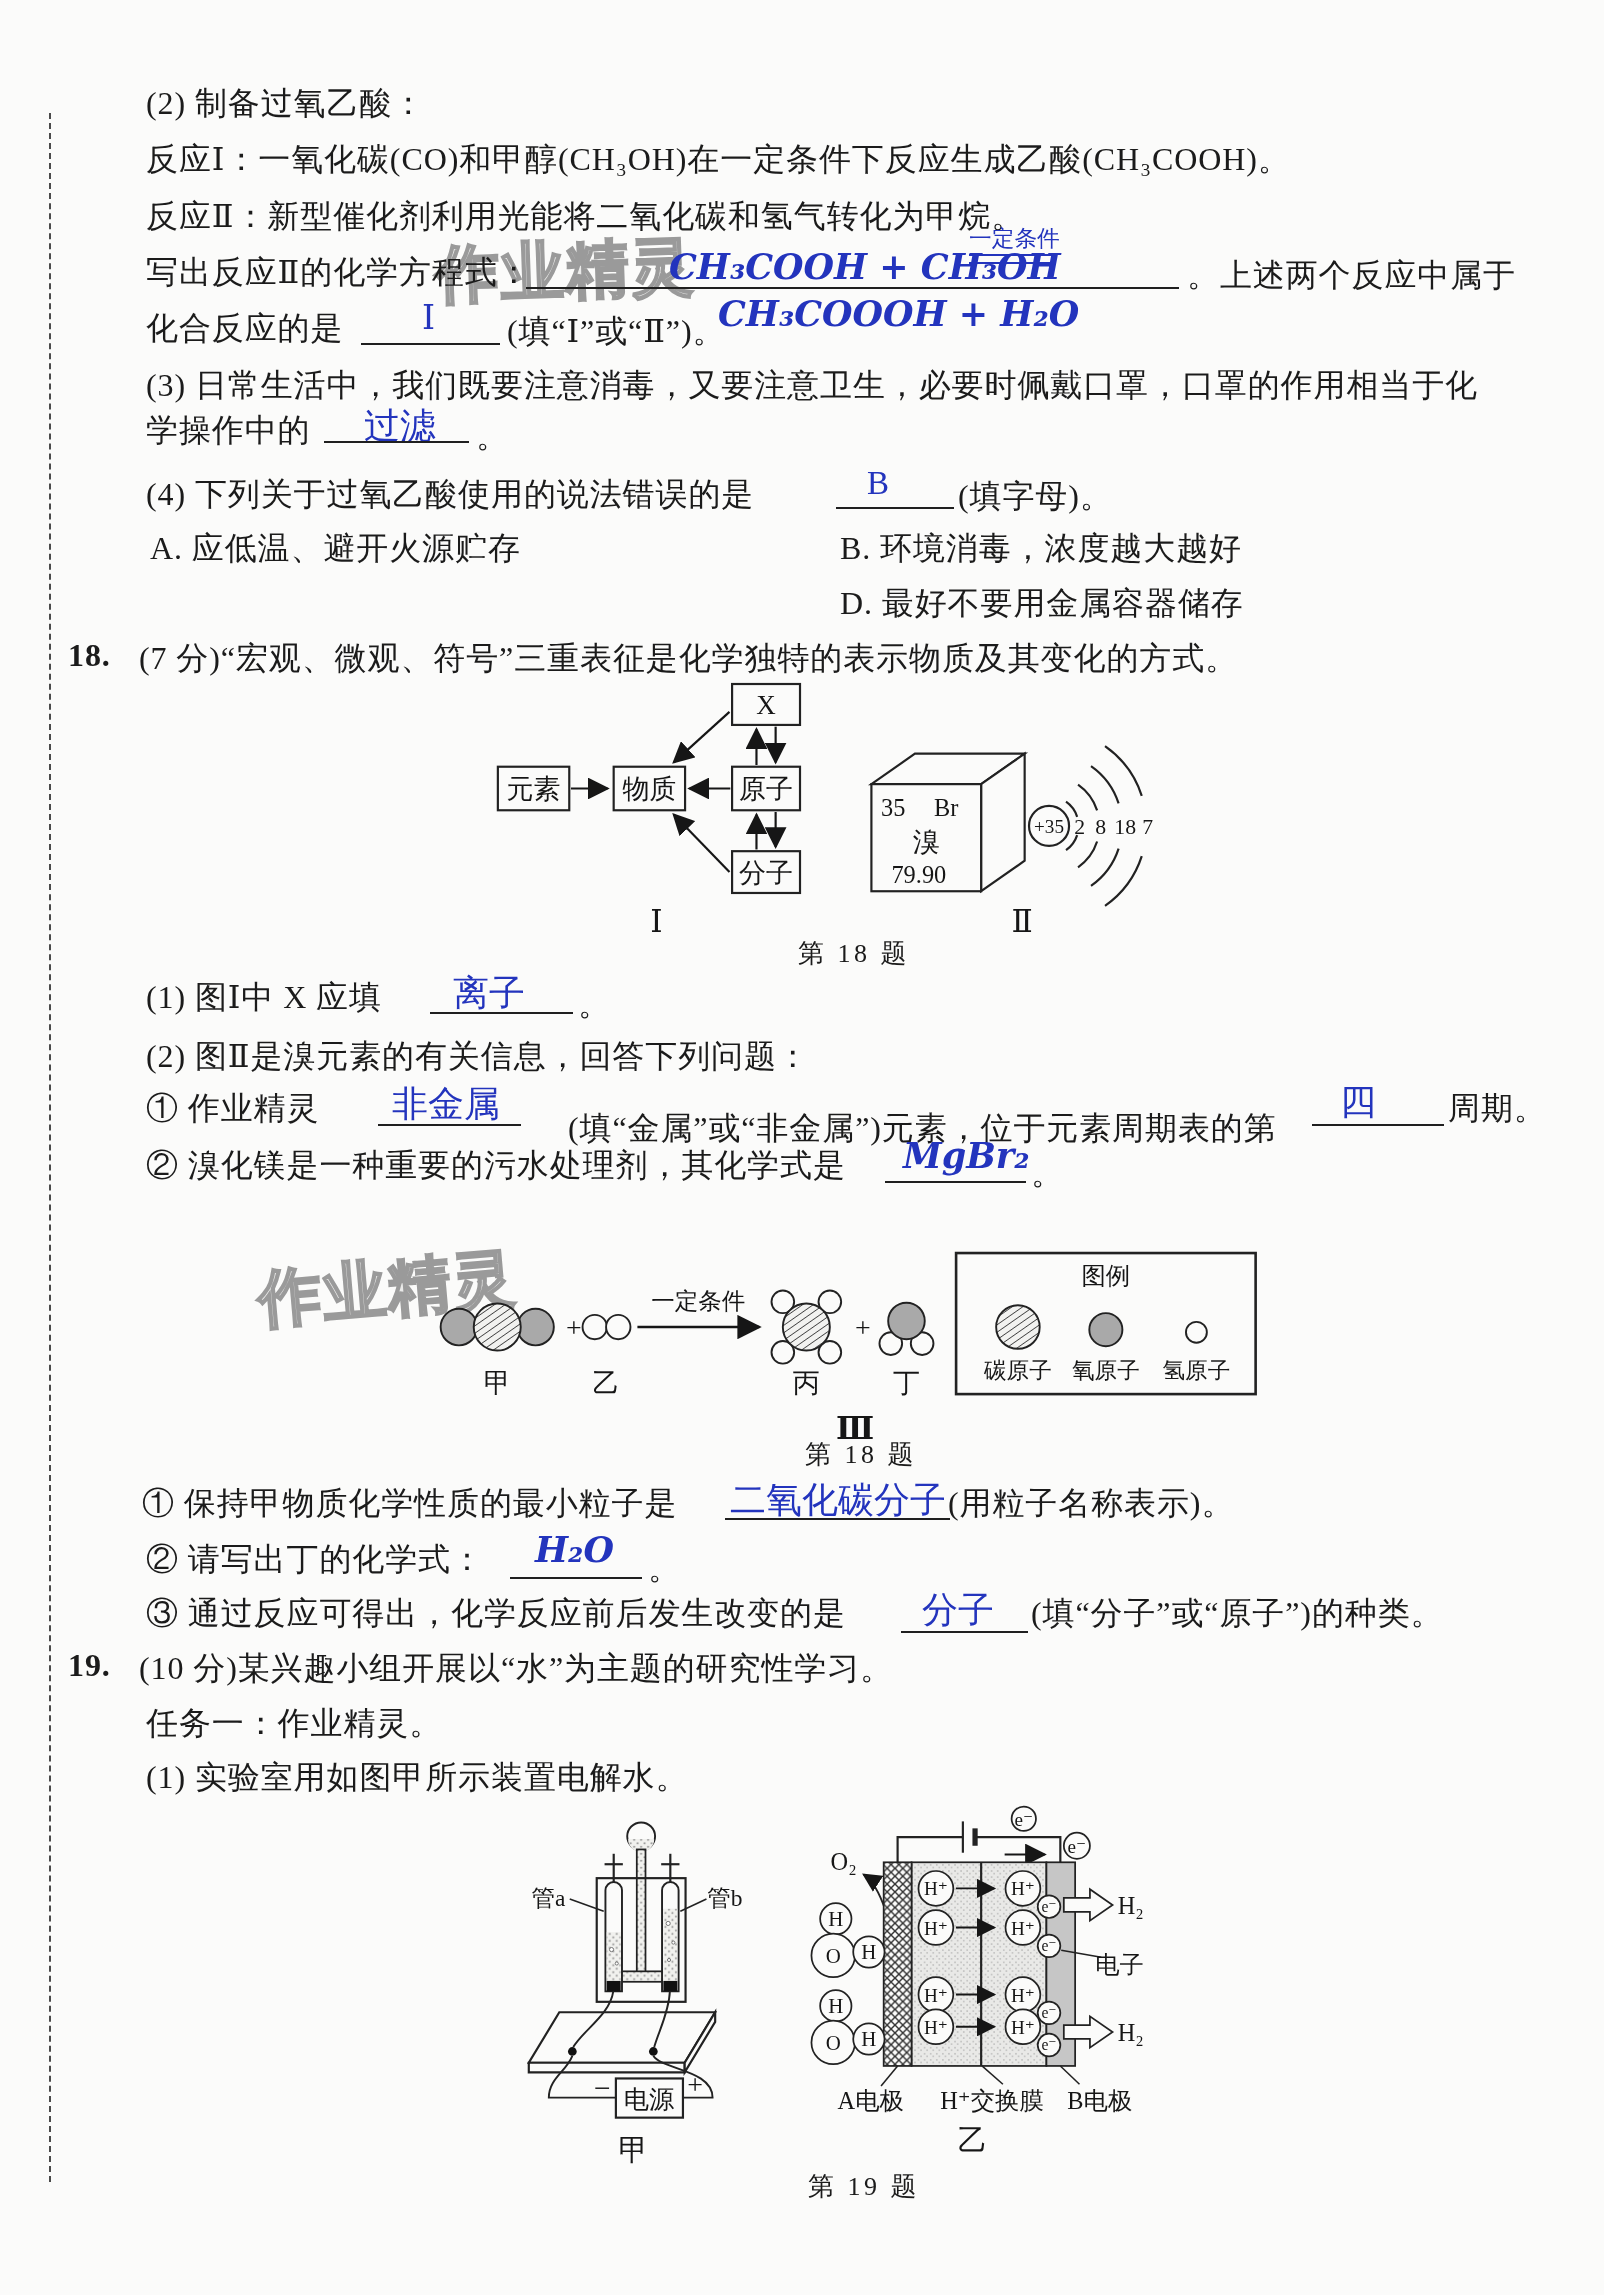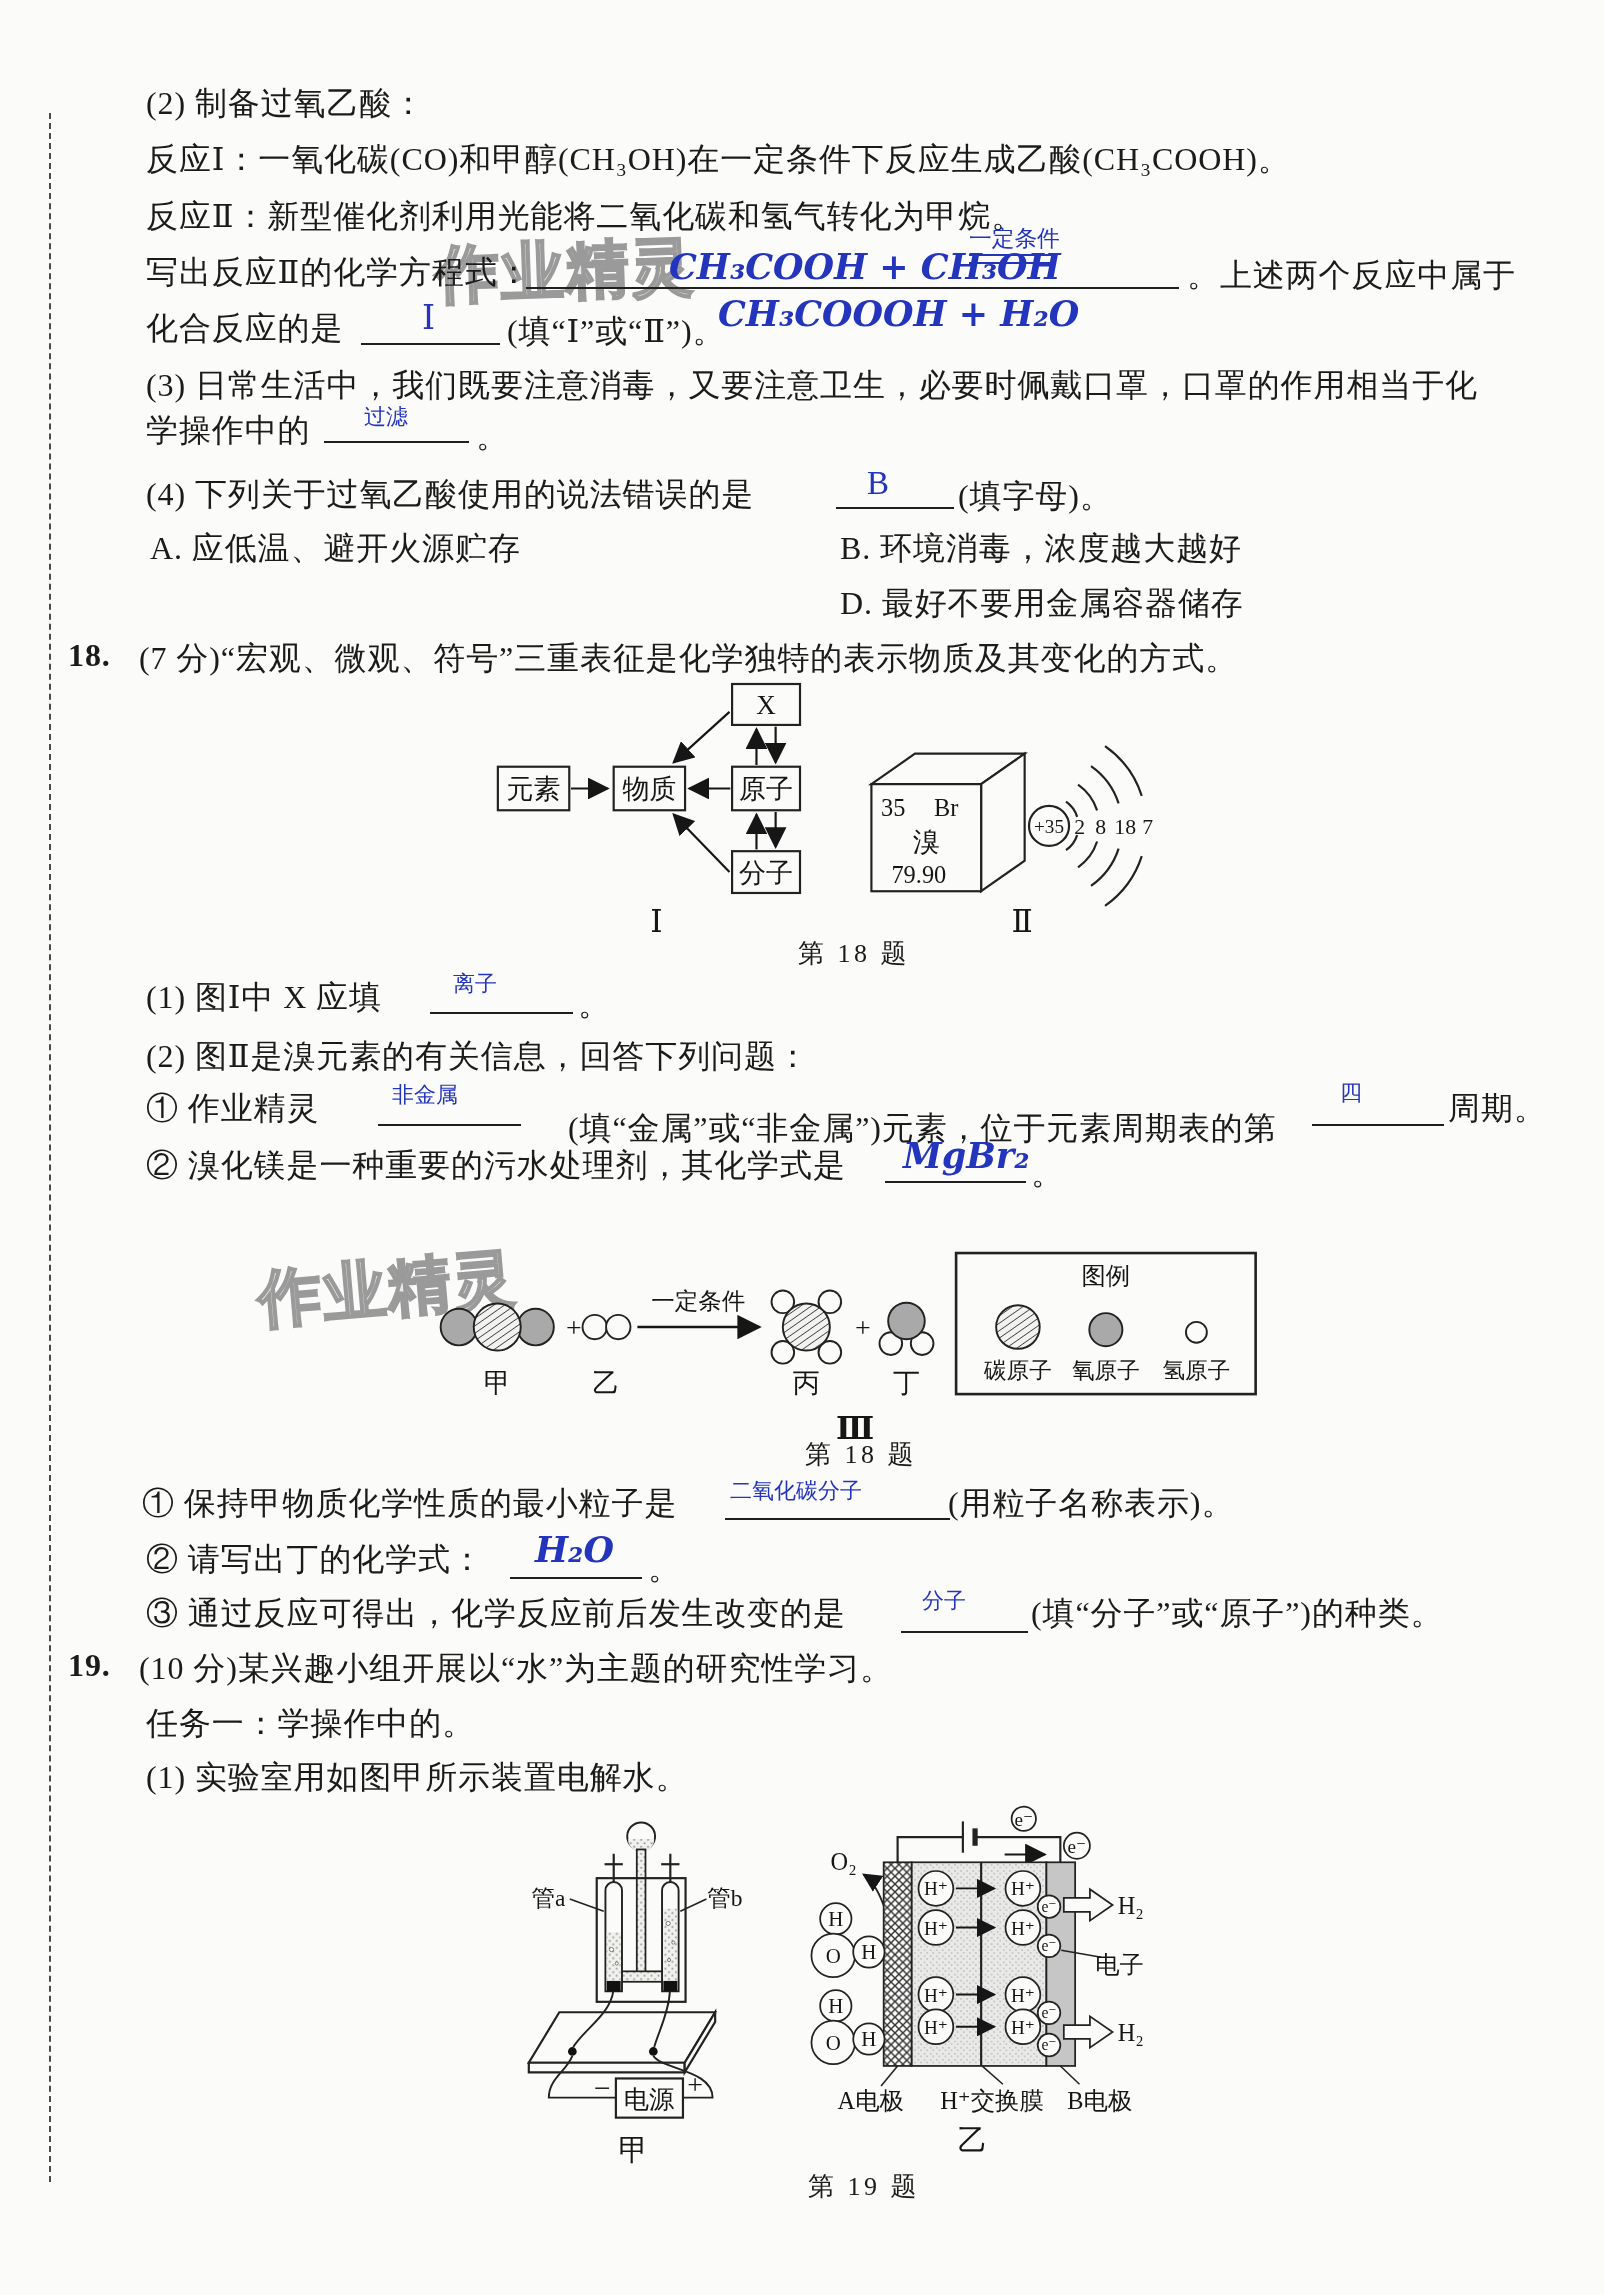--- a/index.html
+++ b/index.html
@@ -1,20 +1,20 @@
 <!DOCTYPE html>
 <html style="font-size:14px"><head>
 <meta charset="utf-8">
 <style>
   html,body{margin:0;padding:0;background:#e8e8e8;}
   .page{position:relative;width:1605px;height:2295px;background:#fbfbfa;overflow:hidden;
         font-family:"Liberation Serif","DejaVu Serif",serif;color:#1b1b1b;}
   .t{position:absolute;white-space:nowrap;font-size:32px;letter-spacing:0.9px;color:#1b1b1b;}
   .num{font-weight:bold;}
-  .ans{position:absolute;white-space:nowrap;color:#2334bd;font-size:22px;}
+  .ans{position:absolute;white-space:nowrap;color:#2334bd;font-size:36px;}
   .ansf{font-family:"DejaVu Serif",serif;font-style:italic;font-weight:600;font-size:35px;}
   .cond{position:absolute;white-space:nowrap;color:#2334bd;font-size:22.7px;}
   .u{position:absolute;border-bottom:2.6px solid #1f1f1f;height:0;}
   .dbl{position:absolute;width:84px;height:6.1px;border-top:2.6px solid #2334bd;border-bottom:2.6px solid #2334bd;}
   .cap{position:absolute;white-space:nowrap;font-size:26px;letter-spacing:3.5px;color:#1b1b1b;}
   .wm{position:absolute;white-space:nowrap;font-weight:bold;color:rgba(190,190,190,.28);
       -webkit-text-stroke:2.2px #9a9a9a;font-size:63px;letter-spacing:1.7px;}
   .dash{position:absolute;left:49px;top:113px;height:2069px;width:0;border-left:2.6px dashed #4a4a4a;}
   svg{position:absolute;overflow:visible;}
   svg text{font-family:"Liberation Serif","DejaVu Serif",serif;fill:#161616;}
@@ -218,21 +218,21 @@
   <div class="u" style="left:510px;top:1577px;width:132px;"></div>
   <div class="t" style="left:648px;top:1547px;">。</div>
 
   <div class="t" style="left:146px;top:1592px;">③ 通过反应可得出，化学反应前后发生改变的是</div>
   <div class="ans" style="left:922px;top:1586px;">分子</div>
   <div class="u" style="left:901px;top:1631px;width:127px;"></div>
   <div class="t" style="left:1031px;top:1592px;">(填“分子”或“原子”)的种类。</div>
 
   <div class="t num" style="left:68px;top:1647px;">19.</div>
   <div class="t" style="left:139px;top:1647px;">(10 分)某兴趣小组开展以“水”为主题的研究性学习。</div>
-  <div class="t" style="left:146px;top:1702px;">任务一：学操作中的。</div>
+  <div class="t" style="left:146px;top:1702px;">任务一：作业精灵。</div>
   <div class="t" style="left:146px;top:1756px;">(1) 实验室用如图甲所示装置电解水。</div>
 
   <svg style="left:514px;top:1810px;" width="263" height="361" viewBox="0 0 302 414">
     <defs>
       <pattern id="stip" width="8" height="8" patternUnits="userSpaceOnUse">
         <rect width="8" height="8" fill="#f1f1ee"></rect>
           <circle cx="2" cy="2" r="1.1" fill="#8f8f8f"></circle>
           <circle cx="6" cy="6" r="1.1" fill="#8f8f8f"></circle>
       </pattern>
     </defs>

